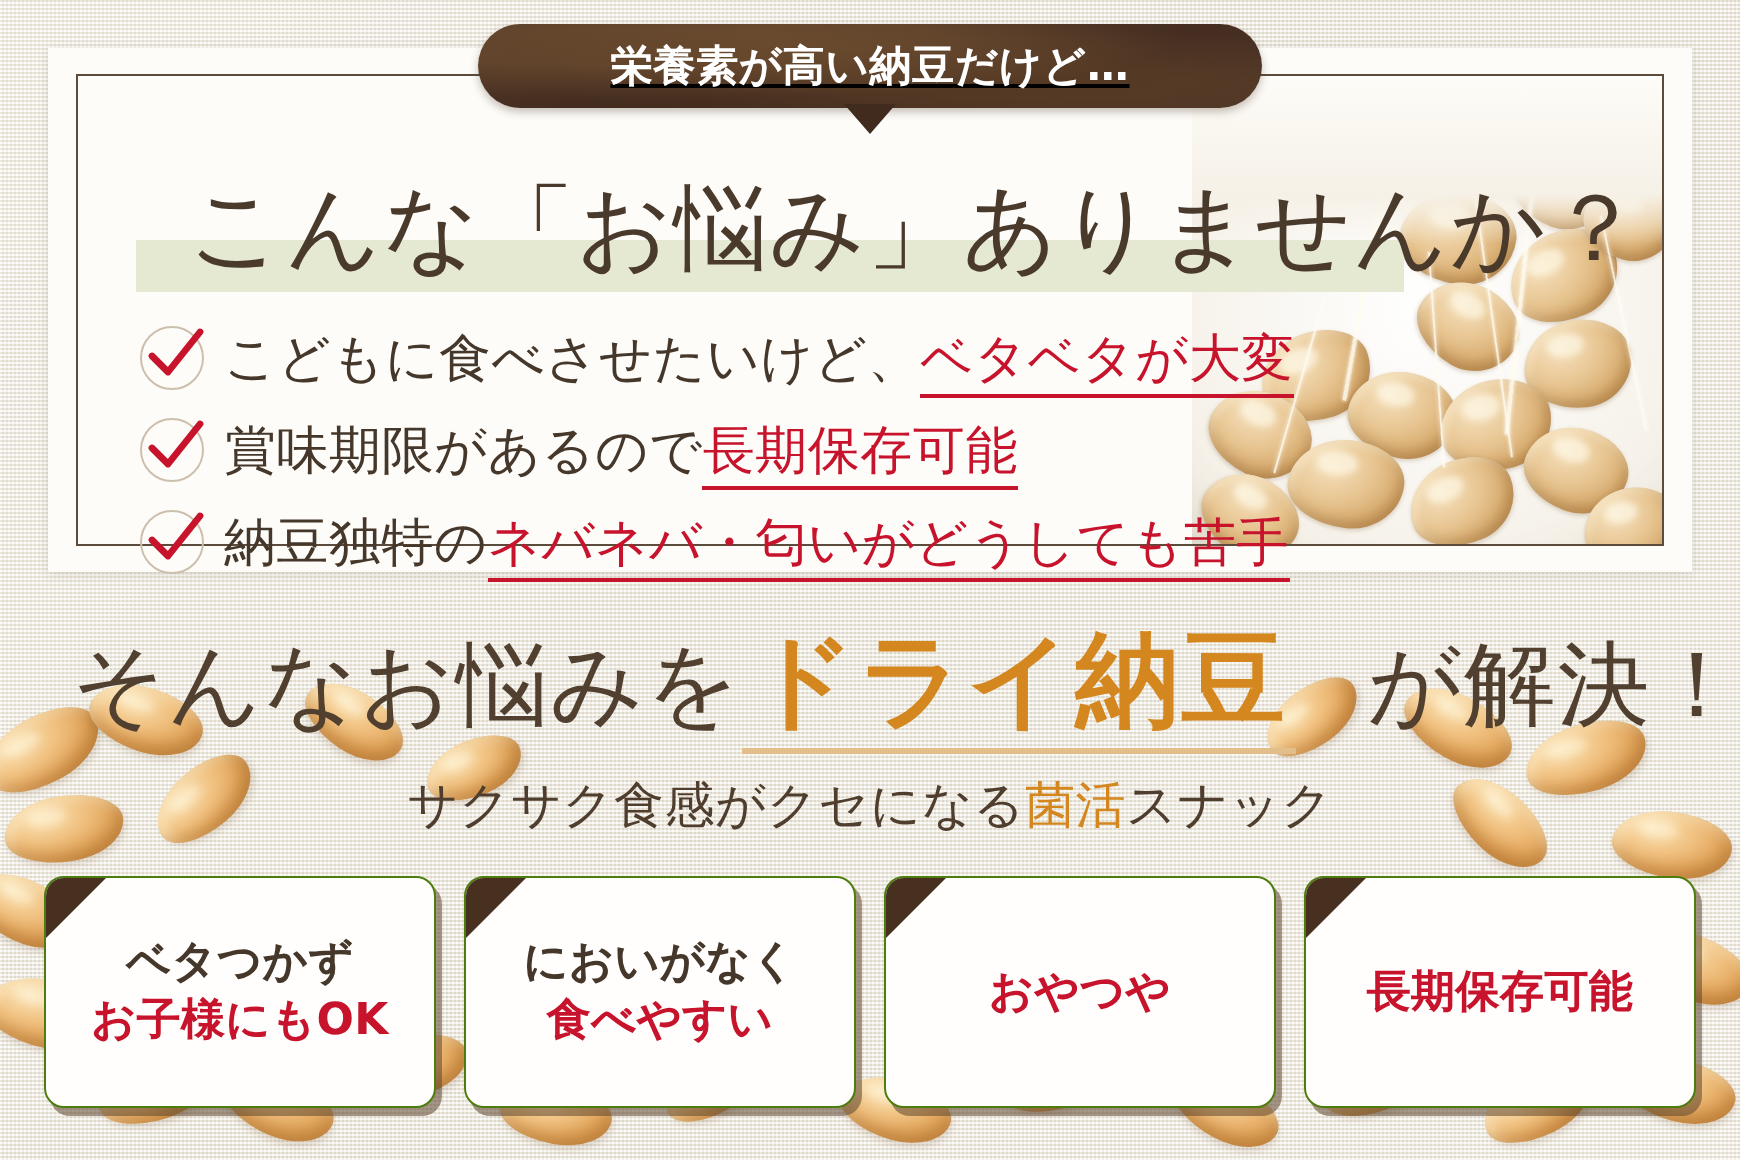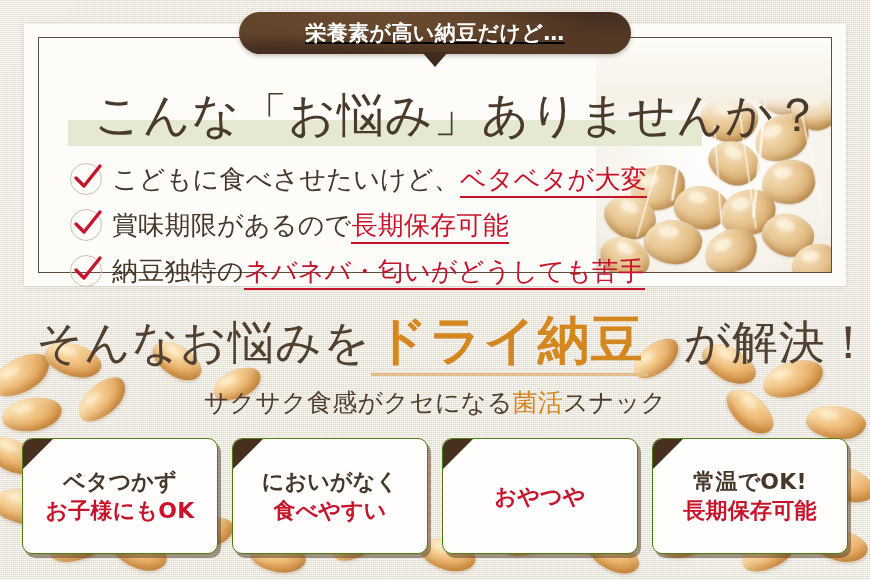--- a/index.html
+++ b/index.html
@@ -298,19 +298,18 @@
       <div class="card-l2">食べやすい</div>
     </div>
 
     <div class="card">
       <span class="corner"></span>
       <div class="card-l1"><span class="mix-red">おやつや</span></div>
     </div>
 
     <div class="card">
       <span class="corner"></span>
-      <div class="card-l1">常温でOK!</div>
       <div class="card-l2">長期保存可能</div>
     </div>
 
   </div>
 
 </div>
 
 </body></html>

